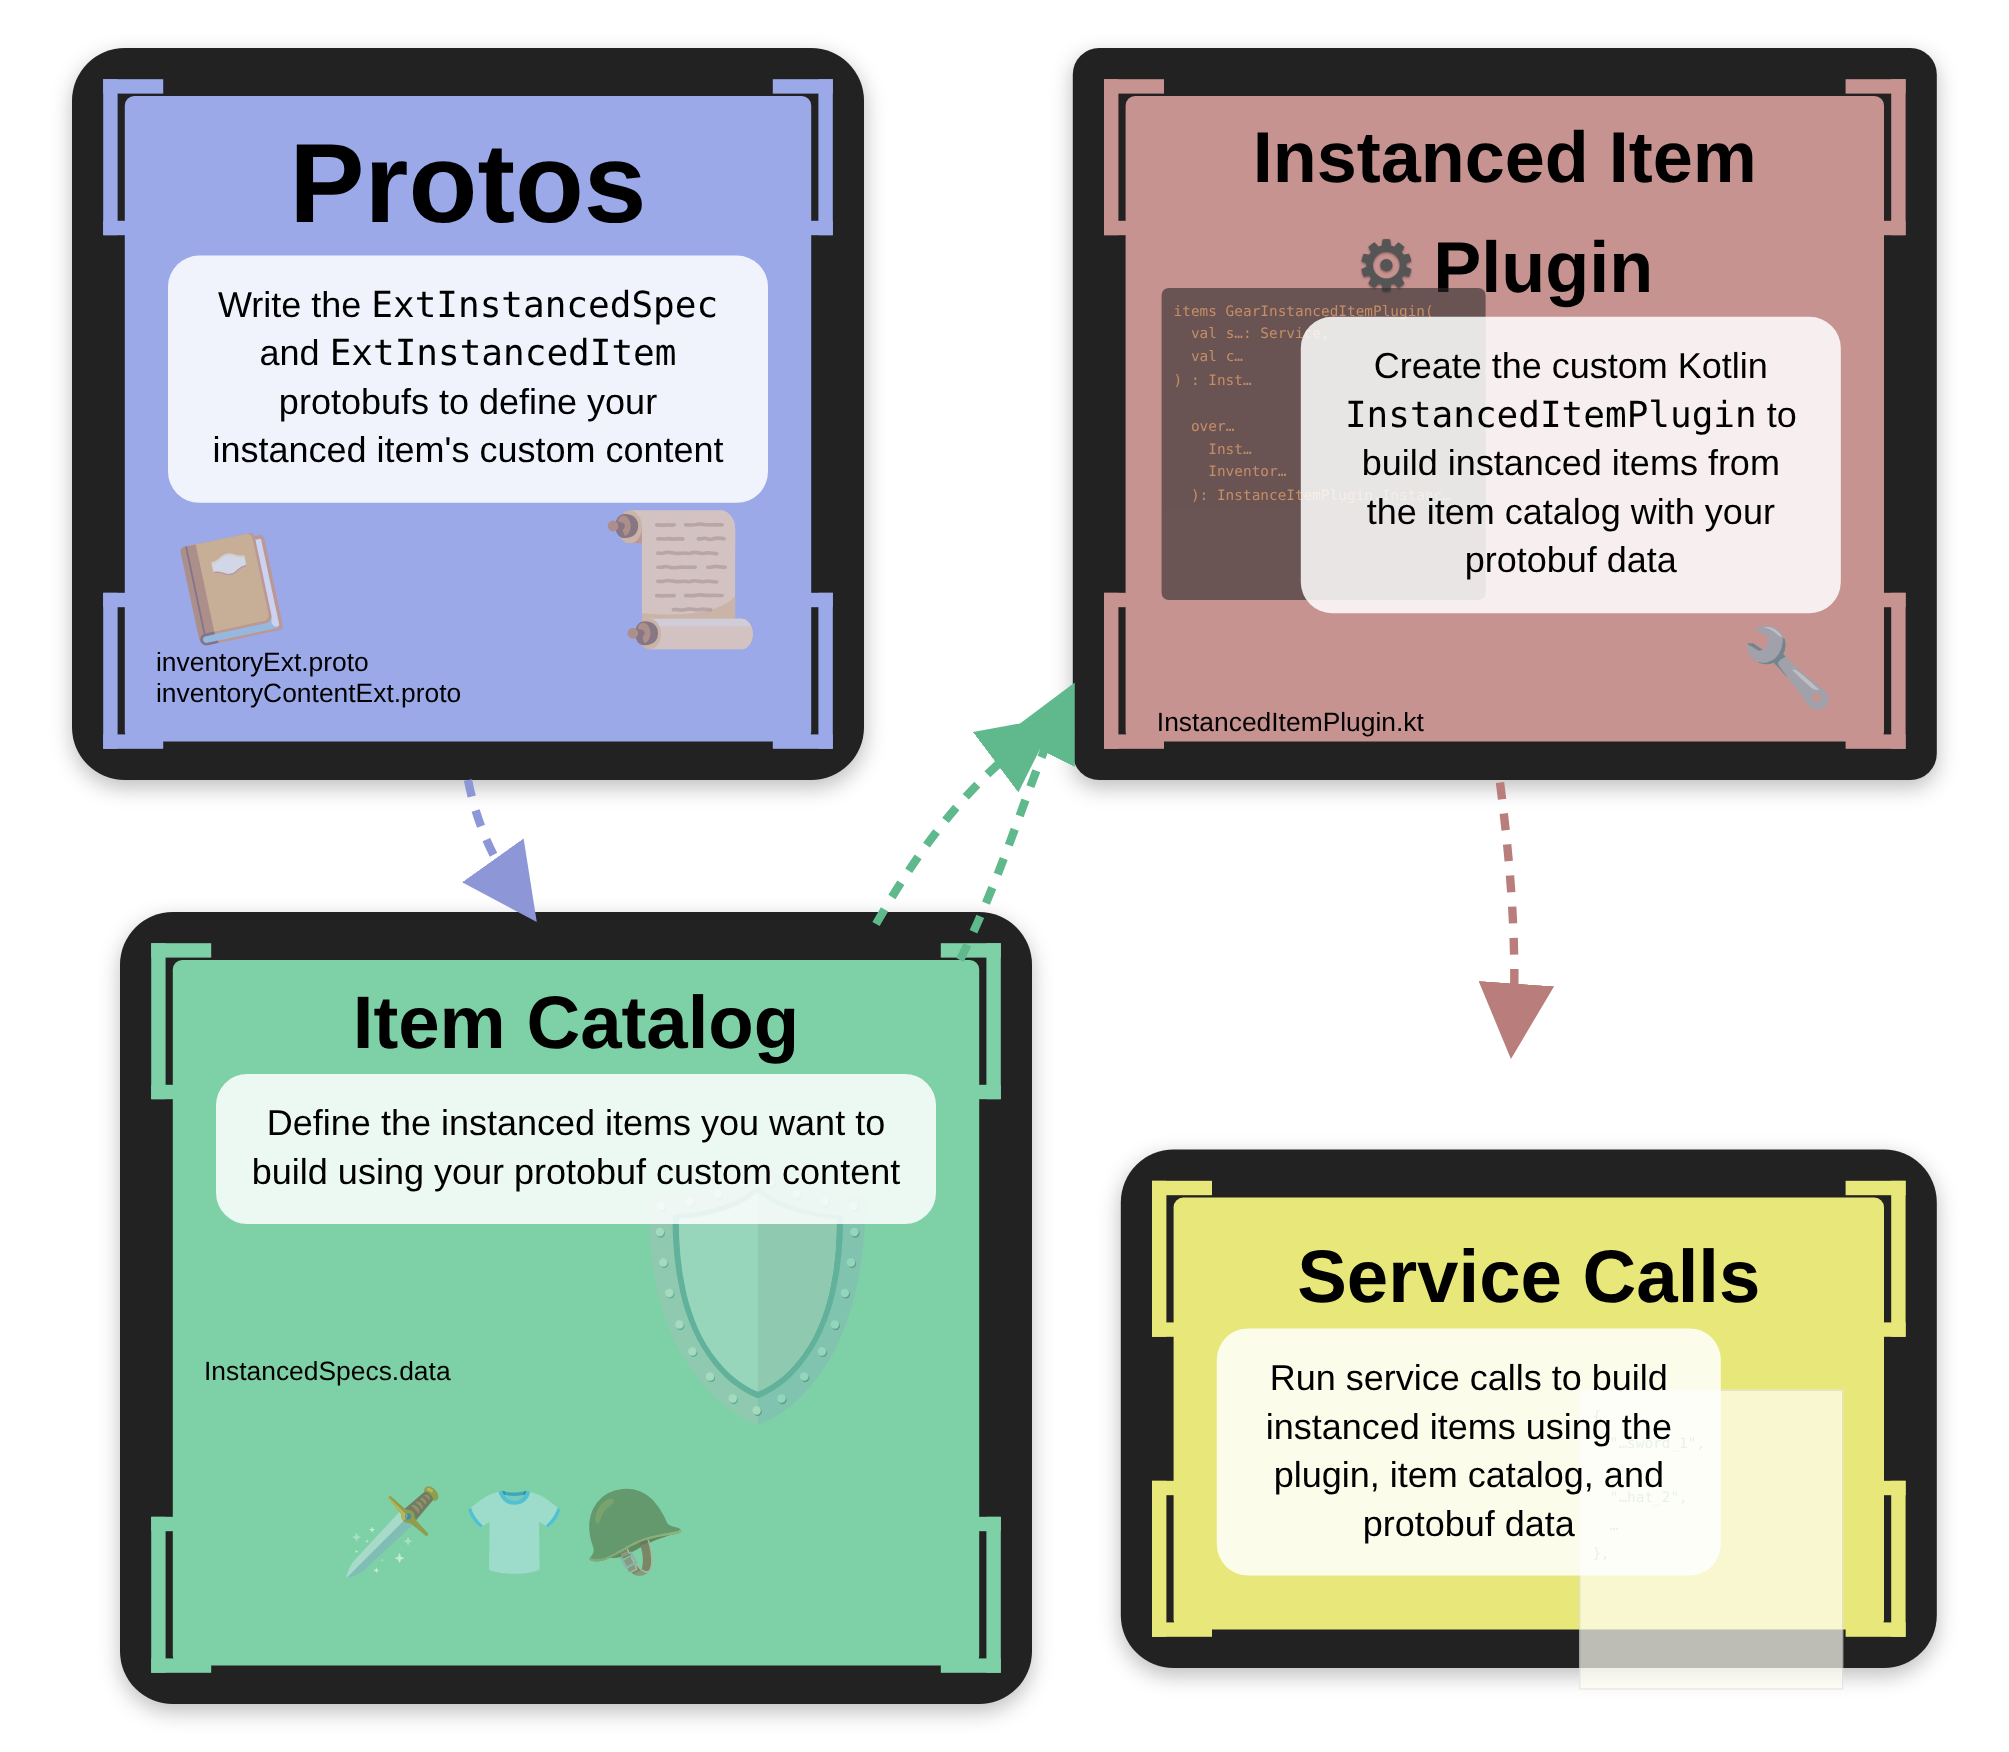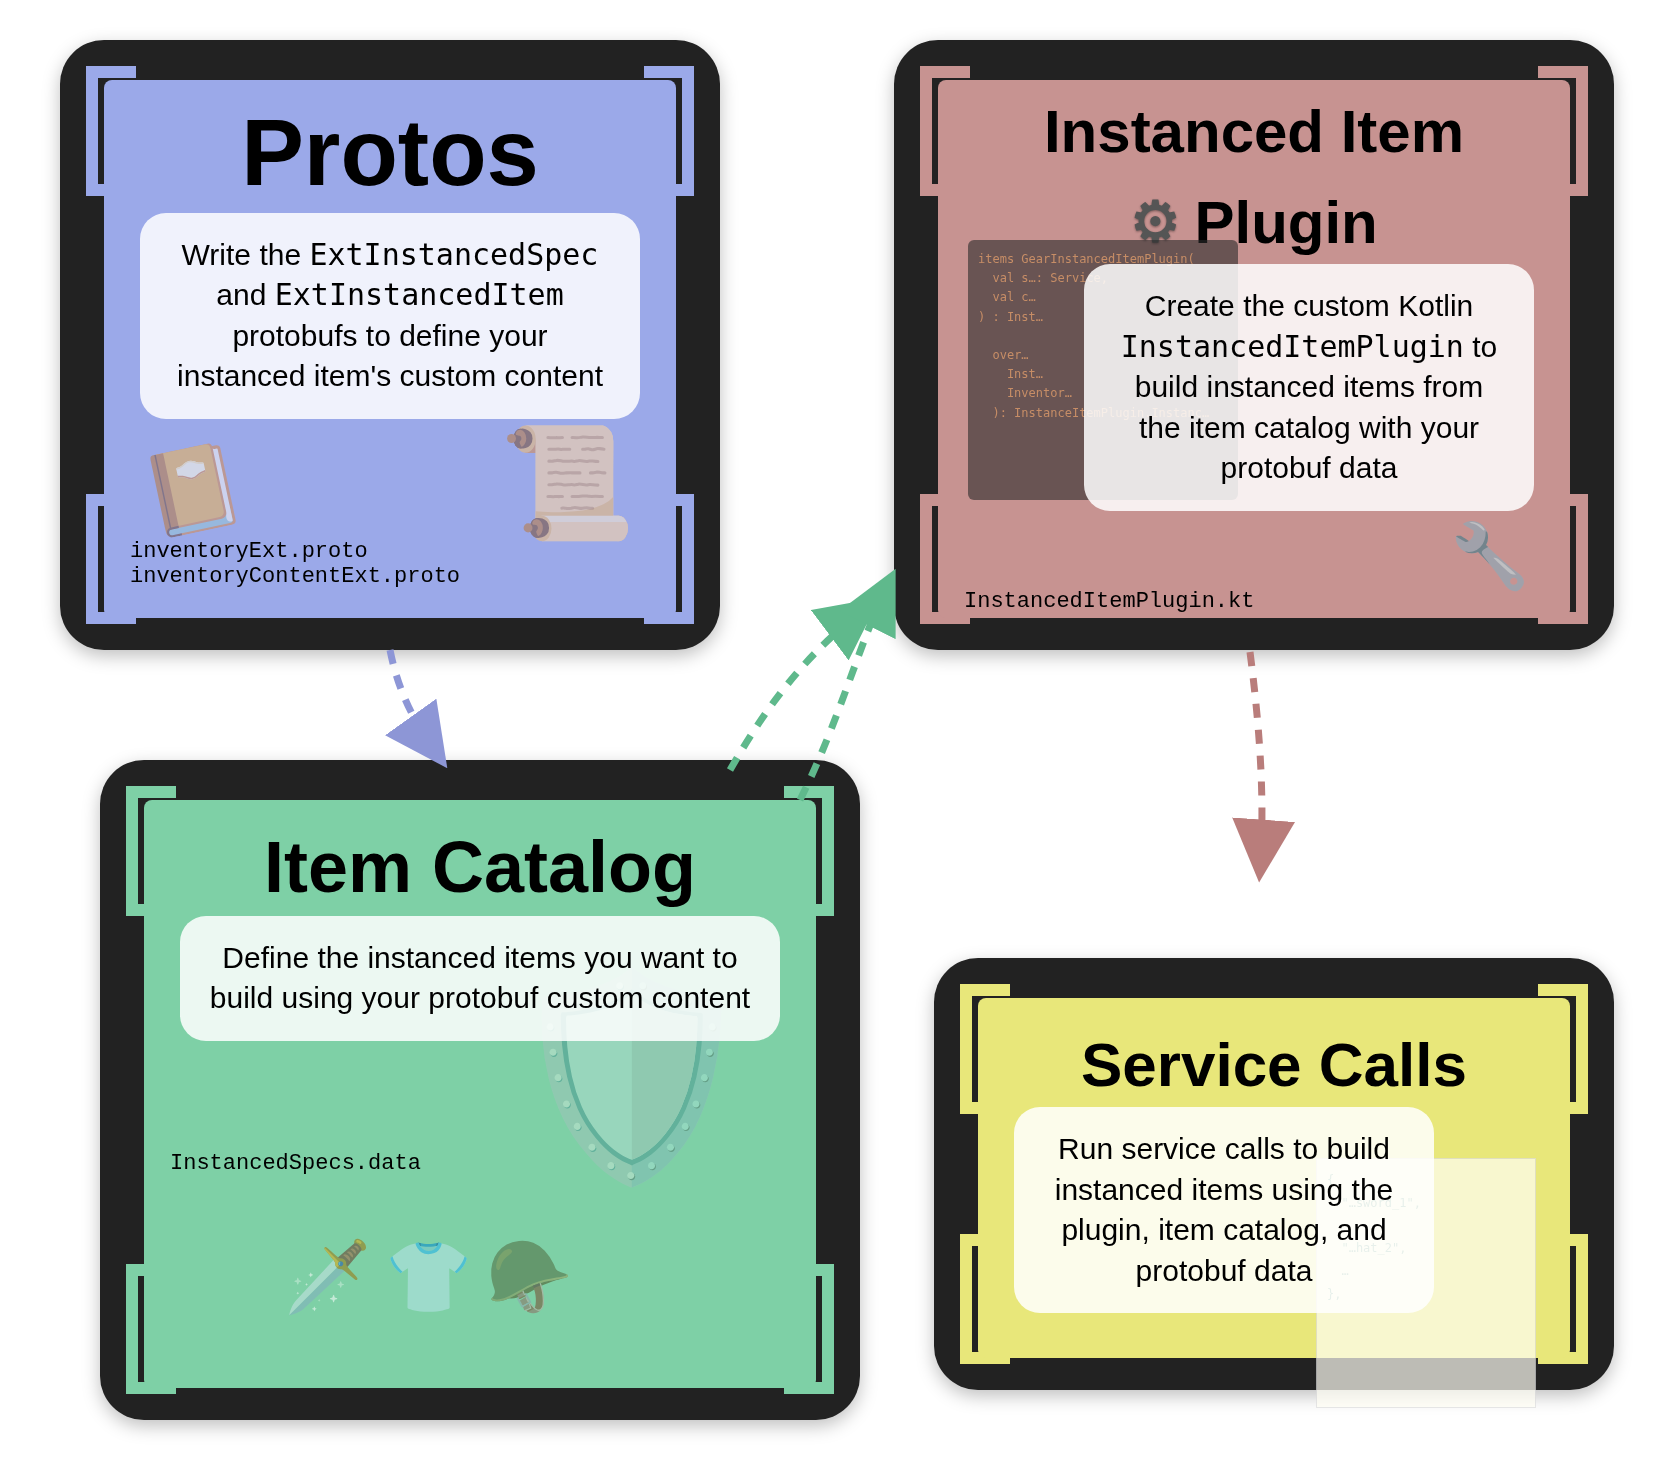--- a/index.html
+++ b/index.html
@@ -63,45 +63,45 @@
     line-height: 1.35;
     text-align: center;
     font-weight: 300;
     margin: 8px 10px 0;
     position: relative;
     z-index: 2;
   }
   .bubble .mono-strong { font-family: ui-monospace, Menlo, Consolas, monospace; font-weight: 400; }
 
   .filename {
-    font-family: Liberation Mono, monospace;
+    font-family: Liberation Sans, sans-serif;
     font-size: 22px;
     margin-top: 100px;
     white-space: pre;
     position: relative;
     z-index: 2;
   }
 
   
   .protos { top: 0; left: 20px; width: 660px; height: 610px; }
   .protos .card-inner { background: #9ba9e9; }
   .protos .bracket { border-color: #9ba9e9; }
   .protos .title { font-size: 94px; margin-top: 4px; }
   .protos .filename { margin-top: 120px; }
 
-  .plugin { top: 0; right: 20px; width: 720px; height: 610px; }
+  .plugin { top: 0; right: 20px; width: 720px; height: 610px; border-radius: 22px; }
   .plugin .card-inner { background: #c79391; }
   .plugin .bracket { border-color: #c79391; }
   .plugin .title { font-size: 60px; }
   .plugin .bubble { margin-left: 120px; }
 
   .catalog { bottom: 0; left: 60px; width: 760px; height: 660px; }
   .catalog .card-inner { background: #7ed0a6; }
   .catalog .bracket { border-color: #7ed0a6; }
-  .catalog .title { font-size: 72px; margin-top: 10px; }
+  .catalog .title { font-size: 62px; margin-top: 0; }
 
   .calls { bottom: 30px; right: 20px; width: 680px; height: 432px; }
   .calls .card-inner { background: #e8e77a; }
   .calls .bracket { border-color: #e8e77a; }
   .calls .title { font-size: 62px; margin-top: 14px; }
 
   
   .art {
     position: absolute;
     opacity: .55;

